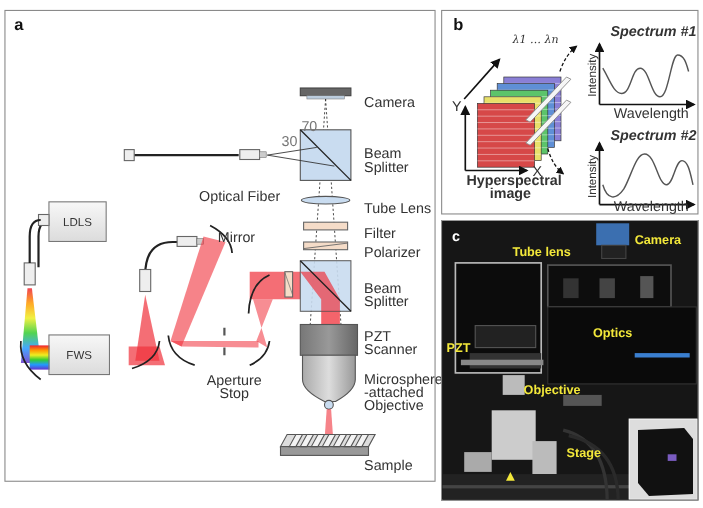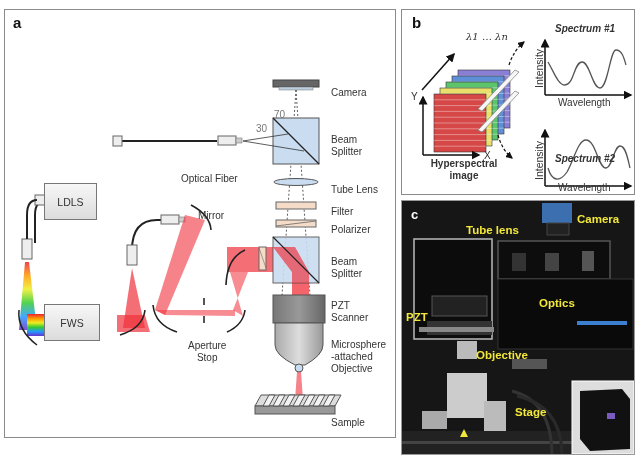--- a/index.html
+++ b/index.html
@@ -2,21 +2,21 @@
 <html><head>
 <meta charset="utf-8">
 <style>
   html, body { margin: 0; padding: 0; background: #ffffff; }
   body { width: 639px; height: 462px; position: relative; overflow: hidden; font-family: "Liberation Sans", sans-serif; }
   .panel { position: absolute; box-sizing: border-box; border: 1.5px solid #8a8a8a; background: #fff; }
   #panel-a { left: 4px; top: 9px; width: 392px; height: 429px; }
   #panel-b { left: 401px; top: 9px; width: 234px; height: 186px; }
   #panel-c { left: 401px; top: 200px; width: 234px; height: 255px; background: #111; border-color: #999; overflow: hidden; }
   .plabel { position: absolute; font-weight: bold; font-size: 15px; color: #111; }
-  .lbl { position: absolute; font-size: 10px; color: #333; line-height: 12px; }
+  .lbl { position: absolute; font-size: 13px; color: #333; line-height: 12px; }
   .box { position: absolute; box-sizing: border-box; border: 1px solid #777; background: linear-gradient(#f7f7f7, #dcdcdc); font-size: 10.5px; color: #333; display: flex; align-items: center; justify-content: center; }
   svg { position: absolute; left: 0; top: 0; }
   .ylbl { position: absolute; font-size: 10.5px; color: #333; transform: rotate(-90deg); transform-origin: left top; }
   .clbl { position: absolute; font-weight: bold; font-size: 11.5px; color: #f3e83a; }
 </style>
 </head>
 <body>
 
 <div class="panel" id="panel-a">
   <div class="plabel" style="left:8px;top:4px;">a</div>
@@ -229,21 +229,21 @@
   <div class="lbl" style="left:64px;top:21px;font-style:italic;font-family:'DejaVu Serif',serif;font-size:10px;">λ1 … λn</div>
   <div class="lbl" style="left:9px;top:81px;">Y</div>
   <div class="lbl" style="left:82px;top:140px;">X</div>
   <div class="lbl" style="left:22px;top:148px;font-weight:bold;text-align:center;white-space:pre;width:80px;">Hyperspectral
 image</div>
 
   <div class="lbl" style="left:153px;top:13px;font-weight:bold;font-style:italic;">Spectrum #1</div>
   <div class="ylbl" style="left:131px;top:78px;">Intensity</div>
   <div class="lbl" style="left:156px;top:87px;">Wavelength</div>
 
-  <div class="lbl" style="left:153px;top:107px;font-weight:bold;font-style:italic;margin-top:36px;">Spectrum #2</div>
+  <div class="lbl" style="left:153px;top:107px;font-weight:bold;font-style:italic;">Spectrum #2</div>
   <div class="ylbl" style="left:131px;top:170px;">Intensity</div>
   <div class="lbl" style="left:156px;top:172px;">Wavelength</div>
 </div>
 
 <div class="panel" id="panel-c">
   <svg width="234" height="255">
     <rect x="0" y="0" width="234" height="255" fill="#161616"></rect>
     <rect x="140" y="2" width="30" height="20" fill="#3b6fb0"></rect>
     <rect x="145" y="22" width="22" height="12" fill="#222" stroke="#444"></rect>
     <rect x="12" y="38" width="78" height="100" fill="#0c0c0c" stroke="#bbb" stroke-width="1.5"></rect>

